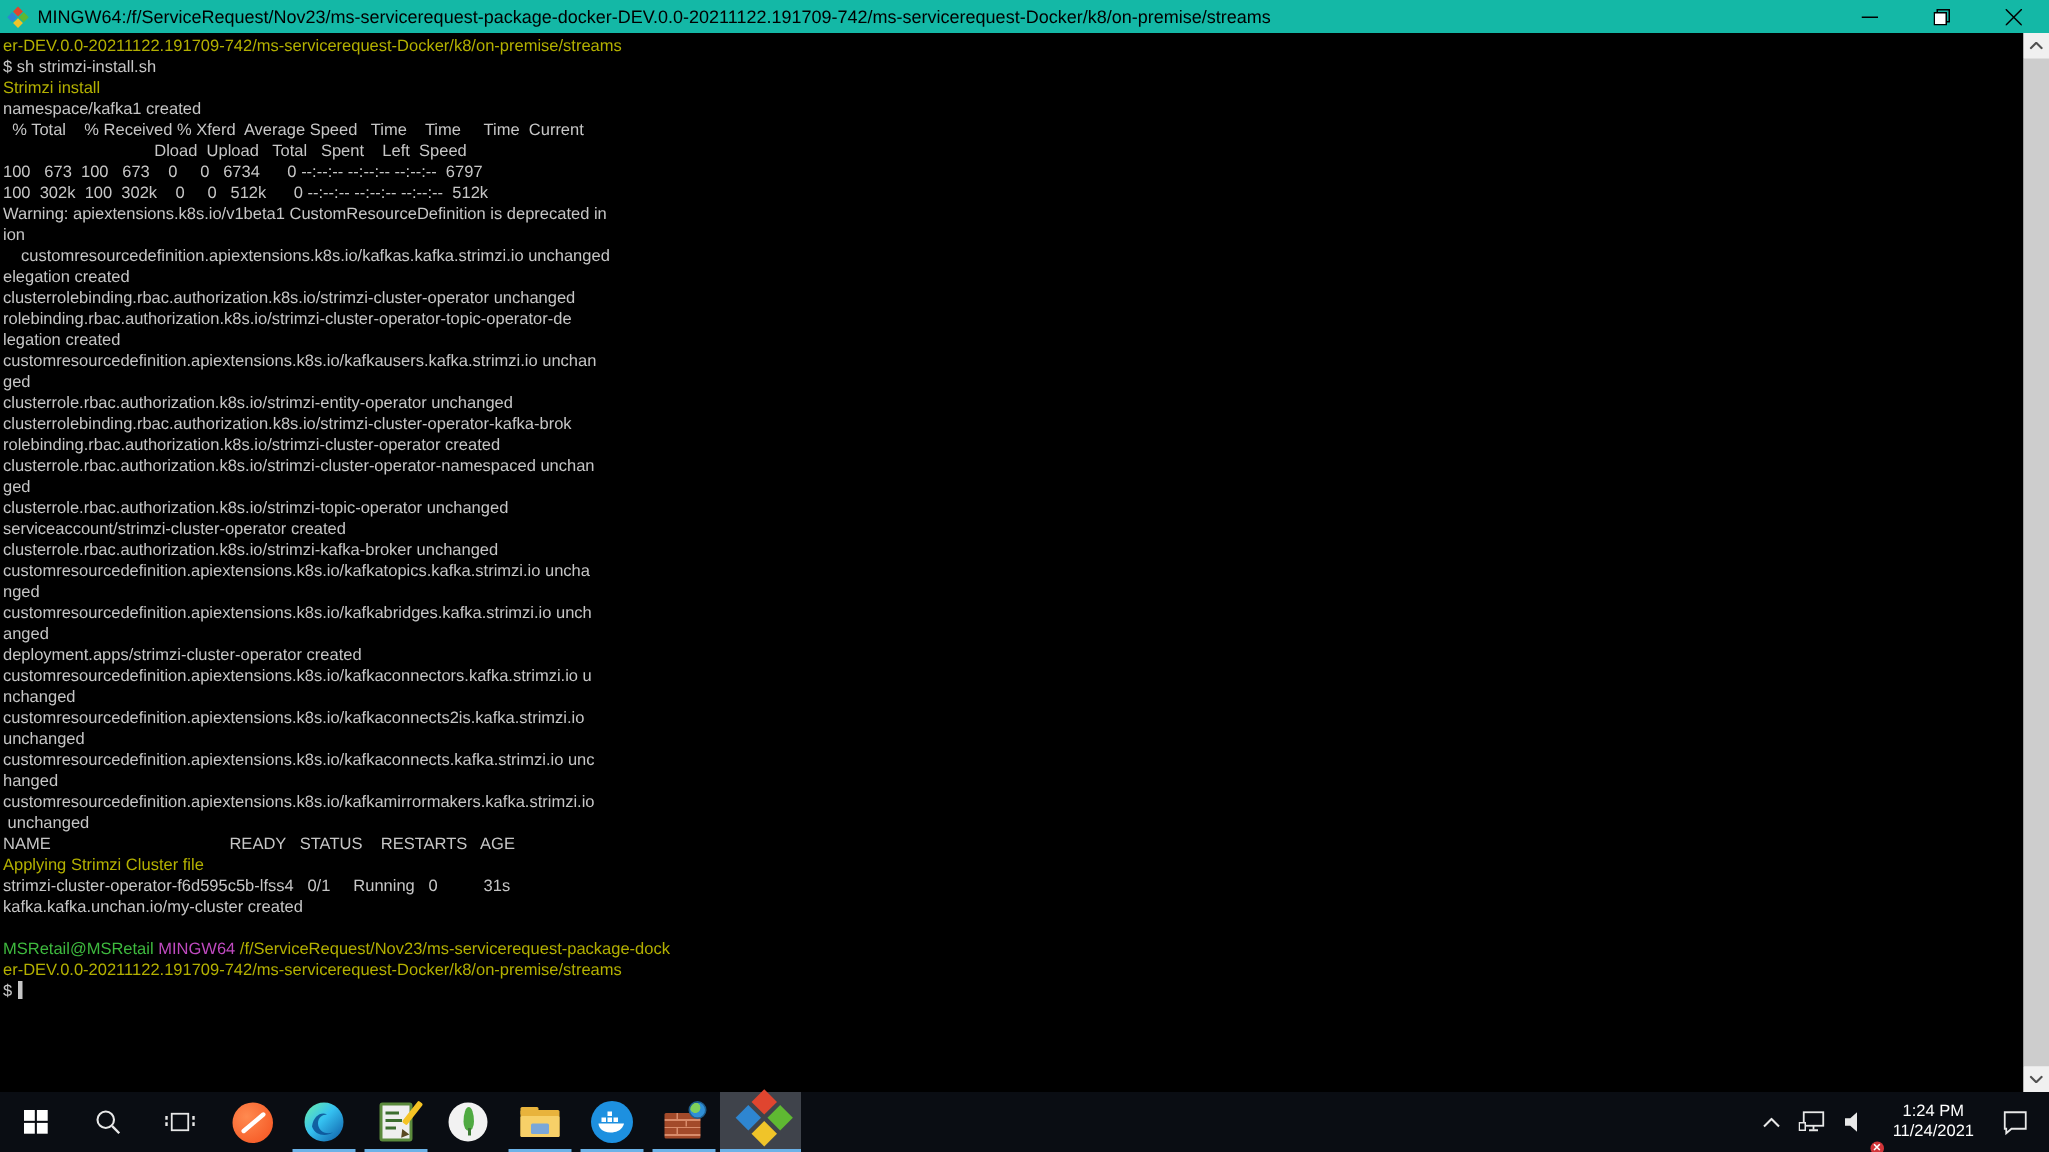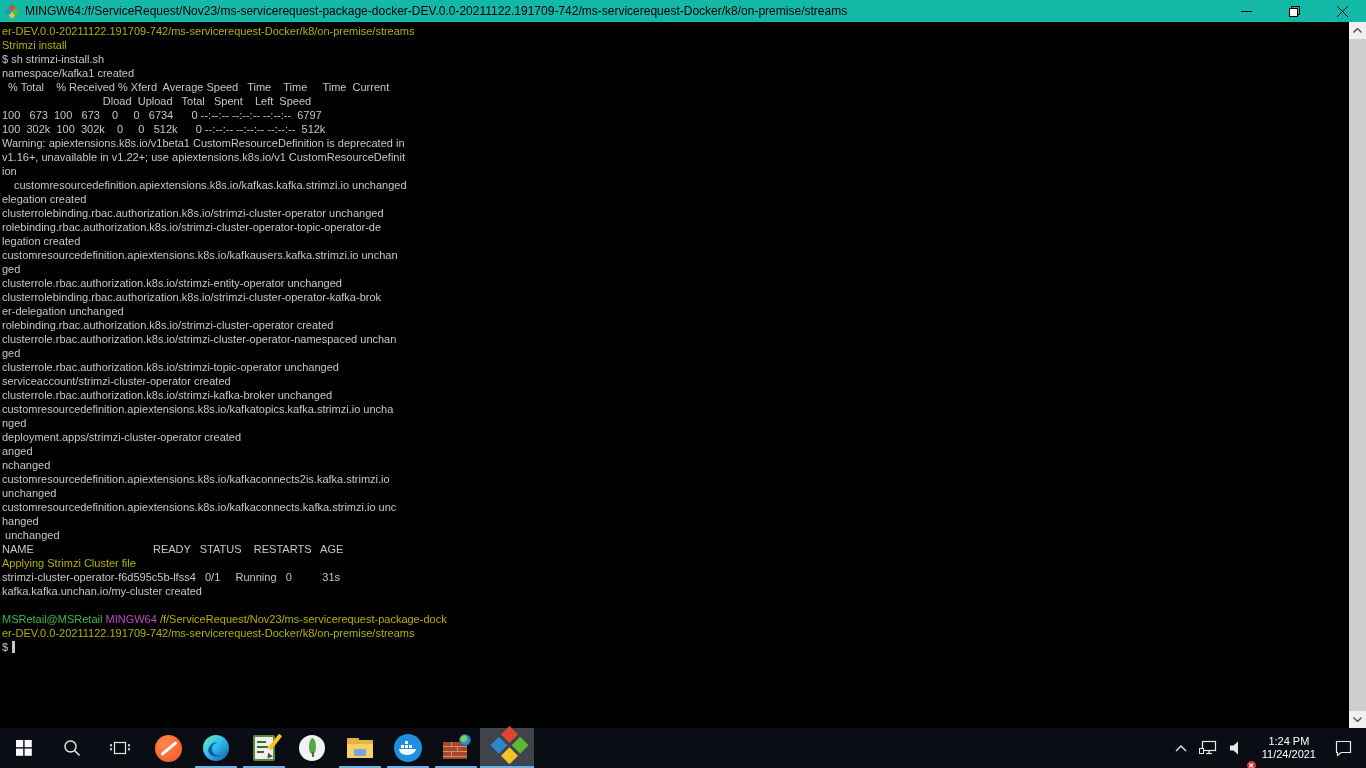--- a/index.html
+++ b/index.html
@@ -107,55 +107,56 @@
         <line x1="0" y1="0" x2="11" y2="11" stroke="#000" stroke-width="1"></line>
           <line x1="11" y1="0" x2="0" y2="11" stroke="#000" stroke-width="1"></line>
       </svg>
     </button>
   </div>
 </div>
 
 <div class="terminal">
   <div class="term-output">
       <div class="term-line"><span style="color: rgb(179, 176, 0);">er-DEV.0.0-20211122.191709-742/ms-servicerequest-Docker/k8/on-premise/streams</span></div>
+      <div class="term-line"><span style="color: rgb(198, 198, 198);">$ sh strimzi-install.sh</span></div>
       <div class="term-line"><span style="color: rgb(179, 176, 0);">Strimzi install</span></div>
-      <div class="term-line"><span style="color: rgb(198, 198, 198);">$ sh strimzi-install.sh</span></div>
       <div class="term-line"><span style="color: rgb(198, 198, 198);">namespace/kafka1 created</span></div>
       <div class="term-line"><span style="color: rgb(198, 198, 198);">  % Total    % Received % Xferd  Average Speed   Time    Time     Time  Current</span></div>
       <div class="term-line"><span style="color: rgb(198, 198, 198);">                                 Dload  Upload   Total   Spent    Left  Speed</span></div>
       <div class="term-line"><span style="color: rgb(198, 198, 198);">100   673  100   673    0     0   6734      0 --:--:-- --:--:-- --:--:--  6797</span></div>
       <div class="term-line"><span style="color: rgb(198, 198, 198);">100  302k  100  302k    0     0   512k      0 --:--:-- --:--:-- --:--:--  512k</span></div>
       <div class="term-line"><span style="color: rgb(198, 198, 198);">Warning: apiextensions.k8s.io/v1beta1 CustomResourceDefinition is deprecated in</span></div>
-      <div class="term-line"><span style="color: rgb(198, 198, 198);">v1.16+, unavailable in v1.22+; use apiextensions.k8s.io/v1 CustomResourceDefinit</span></div>
       <div class="term-line"><span style="color: rgb(198, 198, 198);">ion</span></div>
       <div class="term-line"><span style="color: rgb(198, 198, 198); margin-left: 12px;">customresourcedefinition.apiextensions.k8s.io/kafkas.kafka.strimzi.io unchanged</span></div>
       <div class="term-line"><span style="color: rgb(198, 198, 198);">elegation created</span></div>
       <div class="term-line"><span style="color: rgb(198, 198, 198);">clusterrolebinding.rbac.authorization.k8s.io/strimzi-cluster-operator unchanged</span></div>
       <div class="term-line"><span style="color: rgb(198, 198, 198);">rolebinding.rbac.authorization.k8s.io/strimzi-cluster-operator-topic-operator-de</span></div>
       <div class="term-line"><span style="color: rgb(198, 198, 198);">legation created</span></div>
       <div class="term-line"><span style="color: rgb(198, 198, 198);">customresourcedefinition.apiextensions.k8s.io/kafkausers.kafka.strimzi.io unchan</span></div>
       <div class="term-line"><span style="color: rgb(198, 198, 198);">ged</span></div>
       <div class="term-line"><span style="color: rgb(198, 198, 198);">clusterrole.rbac.authorization.k8s.io/strimzi-entity-operator unchanged</span></div>
       <div class="term-line"><span style="color: rgb(198, 198, 198);">clusterrolebinding.rbac.authorization.k8s.io/strimzi-cluster-operator-kafka-brok</span></div>
-      <div class="term-line"><span style="color: rgb(198, 198, 198);">er-delegation unchanged</span></div>
       <div class="term-line"><span style="color: rgb(198, 198, 198);">rolebinding.rbac.authorization.k8s.io/strimzi-cluster-operator created</span></div>
       <div class="term-line"><span style="color: rgb(198, 198, 198);">clusterrole.rbac.authorization.k8s.io/strimzi-cluster-operator-namespaced unchan</span></div>
       <div class="term-line"><span style="color: rgb(198, 198, 198);">ged</span></div>
       <div class="term-line"><span style="color: rgb(198, 198, 198);">clusterrole.rbac.authorization.k8s.io/strimzi-topic-operator unchanged</span></div>
       <div class="term-line"><span style="color: rgb(198, 198, 198);">serviceaccount/strimzi-cluster-operator created</span></div>
       <div class="term-line"><span style="color: rgb(198, 198, 198);">clusterrole.rbac.authorization.k8s.io/strimzi-kafka-broker unchanged</span></div>
       <div class="term-line"><span style="color: rgb(198, 198, 198);">customresourcedefinition.apiextensions.k8s.io/kafkatopics.kafka.strimzi.io uncha</span></div>
       <div class="term-line"><span style="color: rgb(198, 198, 198);">nged</span></div>
+      <div class="term-line"><span style="color: rgb(198, 198, 198);">customresourcedefinition.apiextensions.k8s.io/kafkabridges.kafka.strimzi.io unch</span></div>
+      <div class="term-line"><span style="color: rgb(198, 198, 198);">anged</span></div>
       <div class="term-line"><span style="color: rgb(198, 198, 198);">deployment.apps/strimzi-cluster-operator created</span></div>
-      <div class="term-line"><span style="color: rgb(198, 198, 198);">anged</span></div>
+      <div class="term-line"><span style="color: rgb(198, 198, 198);">customresourcedefinition.apiextensions.k8s.io/kafkaconnectors.kafka.strimzi.io u</span></div>
       <div class="term-line"><span style="color: rgb(198, 198, 198);">nchanged</span></div>
       <div class="term-line"><span style="color: rgb(198, 198, 198);">customresourcedefinition.apiextensions.k8s.io/kafkaconnects2is.kafka.strimzi.io</span></div>
       <div class="term-line"><span style="color: rgb(198, 198, 198);">unchanged</span></div>
       <div class="term-line"><span style="color: rgb(198, 198, 198);">customresourcedefinition.apiextensions.k8s.io/kafkaconnects.kafka.strimzi.io unc</span></div>
       <div class="term-line"><span style="color: rgb(198, 198, 198);">hanged</span></div>
+      <div class="term-line"><span style="color: rgb(198, 198, 198);">customresourcedefinition.apiextensions.k8s.io/kafkamirrormakers.kafka.strimzi.io</span></div>
       <div class="term-line"><span style="color: rgb(198, 198, 198);"> unchanged</span></div>
       <div class="term-line"><span style="color: rgb(198, 198, 198);">NAME                                       READY   STATUS    RESTARTS   AGE</span></div>
       <div class="term-line"><span style="color: rgb(179, 176, 0);">Applying Strimzi Cluster file</span></div>
       <div class="term-line"><span style="color: rgb(198, 198, 198);">strimzi-cluster-operator-f6d595c5b-lfss4   0/1     Running   0          31s</span></div>
       <div class="term-line"><span style="color: rgb(198, 198, 198);">kafka.kafka.unchan.io/my-cluster created</span></div>
       <div class="term-line"><span style="color: rgb(198, 198, 198);"></span></div>
       <div class="term-line"><span style="color: rgb(62, 185, 62);">MSRetail@MSRetail</span><span style="color: rgb(198, 198, 198);"> </span><span style="color: rgb(192, 74, 192); text-align: right;">MINGW64</span><span style="color: rgb(198, 198, 198);"> </span><span style="color: rgb(179, 176, 0);">/f/ServiceRequest/Nov23/ms-servicerequest-package-dock</span></div>
       <div class="term-line"><span style="color: rgb(179, 176, 0);">er-DEV.0.0-20211122.191709-742/ms-servicerequest-Docker/k8/on-premise/streams</span></div>
       <div class="term-line"><span style="color: rgb(198, 198, 198);">$ </span><span class="cursor"></span></div>
     </div>

